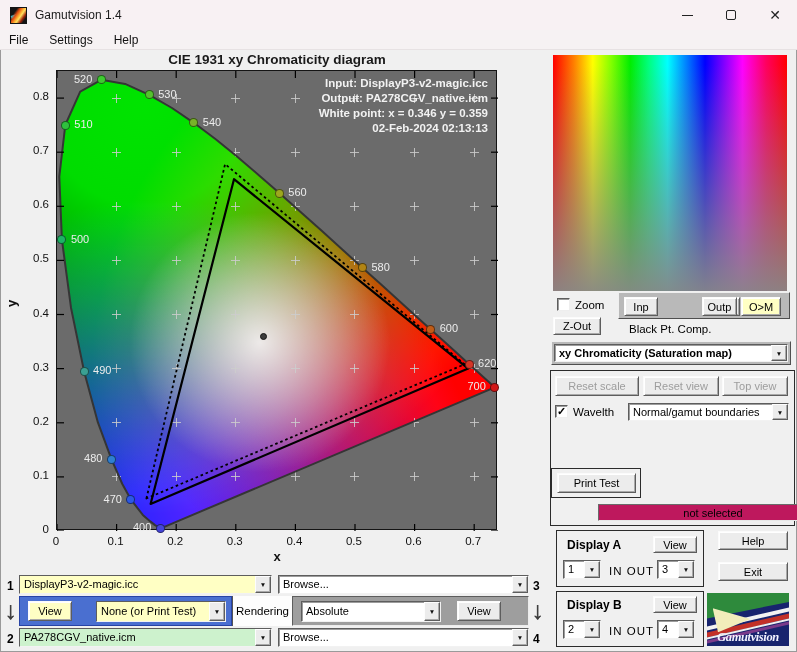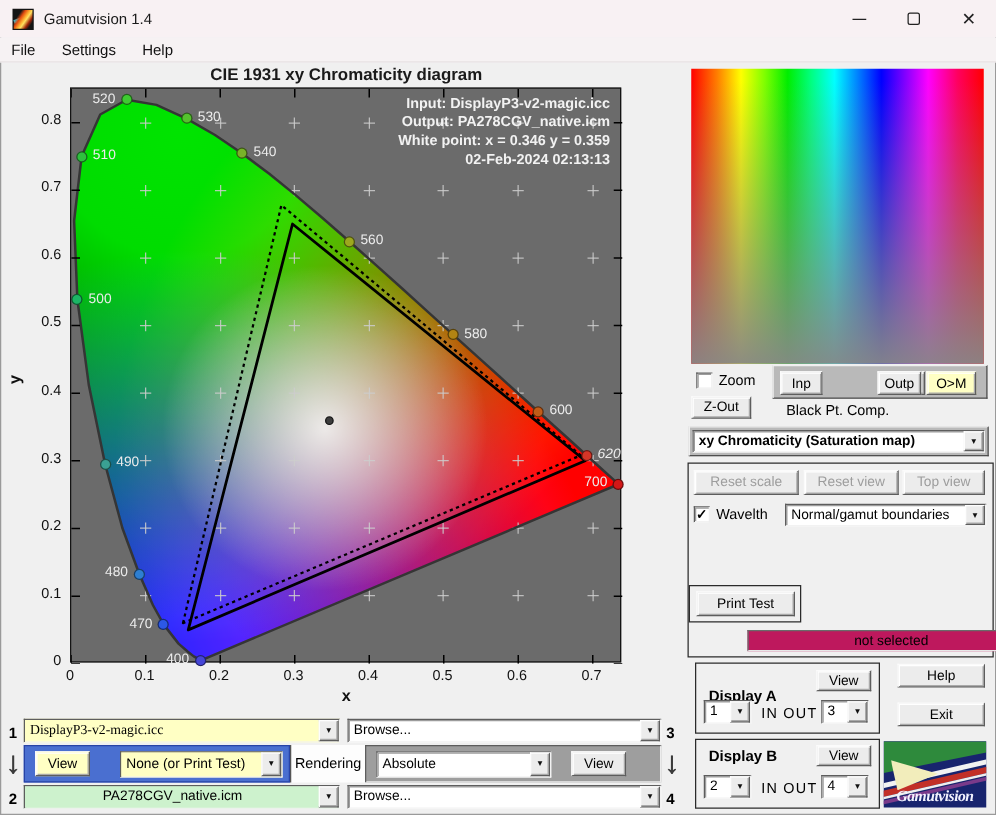--- a/index.html
+++ b/index.html
@@ -234,21 +234,21 @@
       <span class="wl-label" style="top: 16.8659px; left: 101.193px;">530</span>
       <div class="wl-dot" style="left: 132.329px; top: 47.2906px; background: rgb(120, 178, 41);"></div>
       <span class="wl-label" style="top: 44.7906px; left: 145.829px;">540</span>
       <div class="wl-dot" style="left: 217.847px; top: 117.535px; background: rgb(157, 168, 30);"></div>
       <span class="wl-label" style="top: 115.035px; left: 231.347px;">560</span>
       <div class="wl-dot" style="left: 300.922px; top: 192.164px; background: rgb(178, 132, 19);"></div>
       <span class="wl-label" style="top: 189.664px; left: 314.422px;">580</span>
       <div class="wl-dot" style="left: 369.158px; top: 253.912px; background: rgb(192, 92, 24);"></div>
       <span class="wl-label" style="top: 251.412px; left: 382.658px;">600</span>
       <div class="wl-dot" style="left: 407.597px; top: 288.655px; background: rgb(212, 53, 39);"></div>
-      <span class="wl-label" style="top: 286.155px; left: 421.097px; font-style: italic;">620</span>
+      <span class="wl-label" style="top: 286.155px; left: 421.097px;">620</span>
       <div class="wl-dot" style="left: 433.341px; top: 311.926px; background: rgb(210, 23, 23);"></div>
       <span class="wl-label" style="top: 309.426px; left: 428.841px; transform: translateX(-100%);">700</span>
     </div>
   <div class="whitepoint" id="whitePoint" style="left: 202.697px; top: 262.218px;"></div>
   <div class="annotations" id="annotations">
       <div>Input:  DisplayP3-v2-magic.icc</div>
       <div>Output: PA278CGV_native.icm</div>
       <div>White point:  x = 0.346  y = 0.359</div>
       <div>02-Feb-2024 02:13:13</div>
     </div>
@@ -317,21 +317,21 @@
     <span class="dd-text">Normal/gamut boundaries</span>
     <span class="dd-btn">▼</span>
   </div>
   <div class="groupbox" style="left:0px; top:97px; width:90px; height:30px;">
     <button class="btn bold" style="left:5px; top:4px; width:79px; height:20px;">Print Test</button>
   </div>
   <div class="statusbar" style="left:7px; top:133px; width:230px; height:17px;">not selected</div>
 </div>
 
 <div class="groupbox" style="left:556px; top:530px; width:148px; height:57px; background:#f0f0f0;">
-  <span class="lbl" style="left:10px; top:19px; font-weight:bold; font-size:12px;">Display A</span>
+  <span class="lbl" style="left:10px; top:7px; font-weight:bold; font-size:12px;">Display A</span>
   <button class="btn bold" style="left:96px; top:5px; width:44px; height:17px;">View</button>
   <div class="dd" style="left:6px; top:29px; width:38px; height:19px;">
     <span class="dd-text">1</span>
     <span class="dd-btn">▼</span>
   </div>
   <span class="lbl" style="left:52px; top:34px; letter-spacing:1px;">IN OUT</span>
   <div class="dd" style="left:100px; top:29px; width:38px; height:19px;">
     <span class="dd-text">3</span>
     <span class="dd-btn">▼</span>
   </div>
@@ -358,21 +358,21 @@
   <div class="green"></div>
   <div class="bar b1"></div>
   <div class="bar b2"></div>
   <div class="bar b3"></div>
   <div class="bar b4"></div>
   <div class="tri"></div>
   <div class="txt">Gamutvision</div>
 </div>
 
 <span class="num-lbl" style="left:7px; top:579px;">1</span>
-<div class="dd" style="left:19px; top:575px; width:253px; height:19px; background:#ffffc4;font-family:Liberation Serif, serif;">
+<div class="dd" style="left:19px; top:575px; width:253px; height:19px; background:#ffffc4;">
   <span class="dd-text" style="background:#ffffc4;">DisplayP3-v2-magic.icc</span>
   <span class="dd-btn">▼</span>
 </div>
 <div class="dd" style="left:278px; top:575px; width:251px; height:19px;">
   <span class="dd-text">Browse...</span>
   <span class="dd-btn">▼</span>
 </div>
 <span class="num-lbl" style="left:533px; top:579px;">3</span>
 
 <div class="down-arrow" style="left:4px; top:596px;">↓</div>
@@ -388,20 +388,20 @@
   <div class="dd" style="left:8px; top:4px; width:140px; height:21px;">
     <span class="dd-text" style="padding-top:3px;">Absolute</span>
     <span class="dd-btn">▼</span>
   </div>
   <button class="btn bold" style="left:164px; top:4px; width:44px; height:20px;">View</button>
 </div>
 <div class="down-arrow" style="left:531px; top:596px;">↓</div>
 
 <span class="num-lbl" style="left:7px; top:632px;">2</span>
 <div class="dd" style="left:19px; top:628px; width:253px; height:19px; background:#cdf2cd;">
-  <span class="dd-text" style="background:#cdf2cd;text-align:center;">PA278CGV_native.icm</span>
+  <span class="dd-text" style="background:#cdf2cd;">PA278CGV_native.icm</span>
   <span class="dd-btn">▼</span>
 </div>
 <div class="dd" style="left:278px; top:628px; width:251px; height:19px;">
   <span class="dd-text">Browse...</span>
   <span class="dd-btn">▼</span>
 </div>
 <span class="num-lbl" style="left:533px; top:632px;">4</span>
 
 </body></html>

